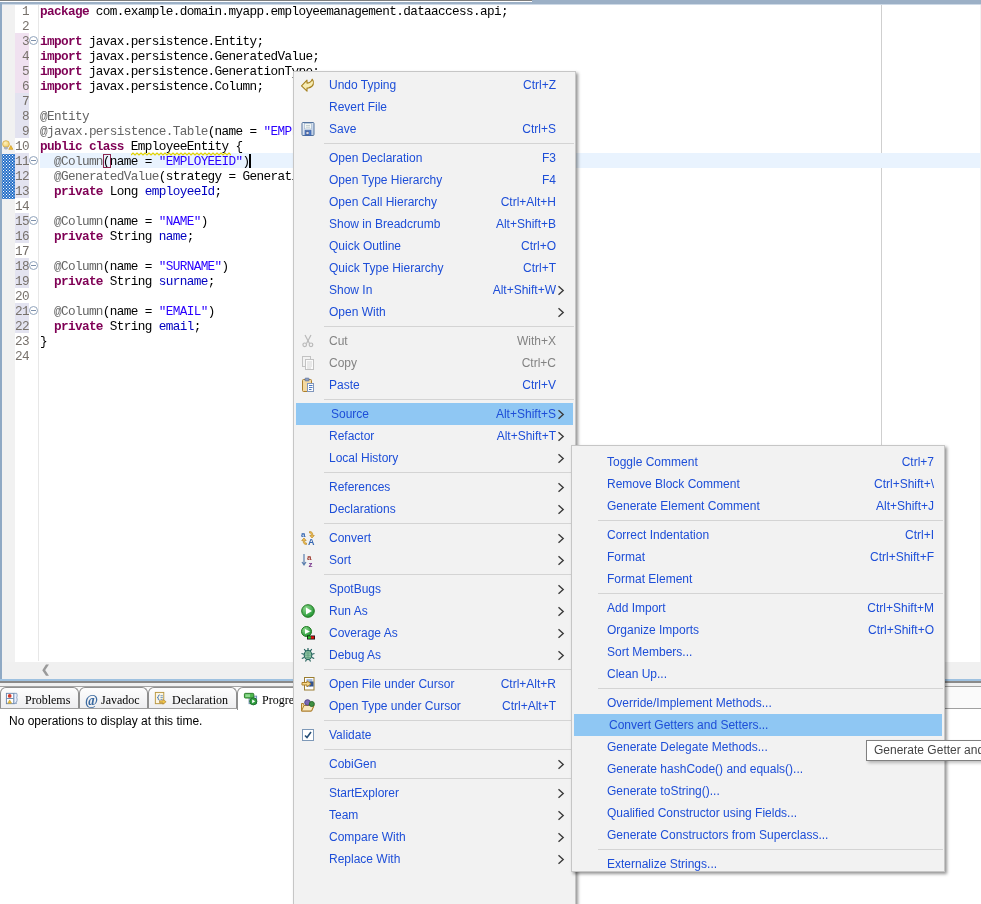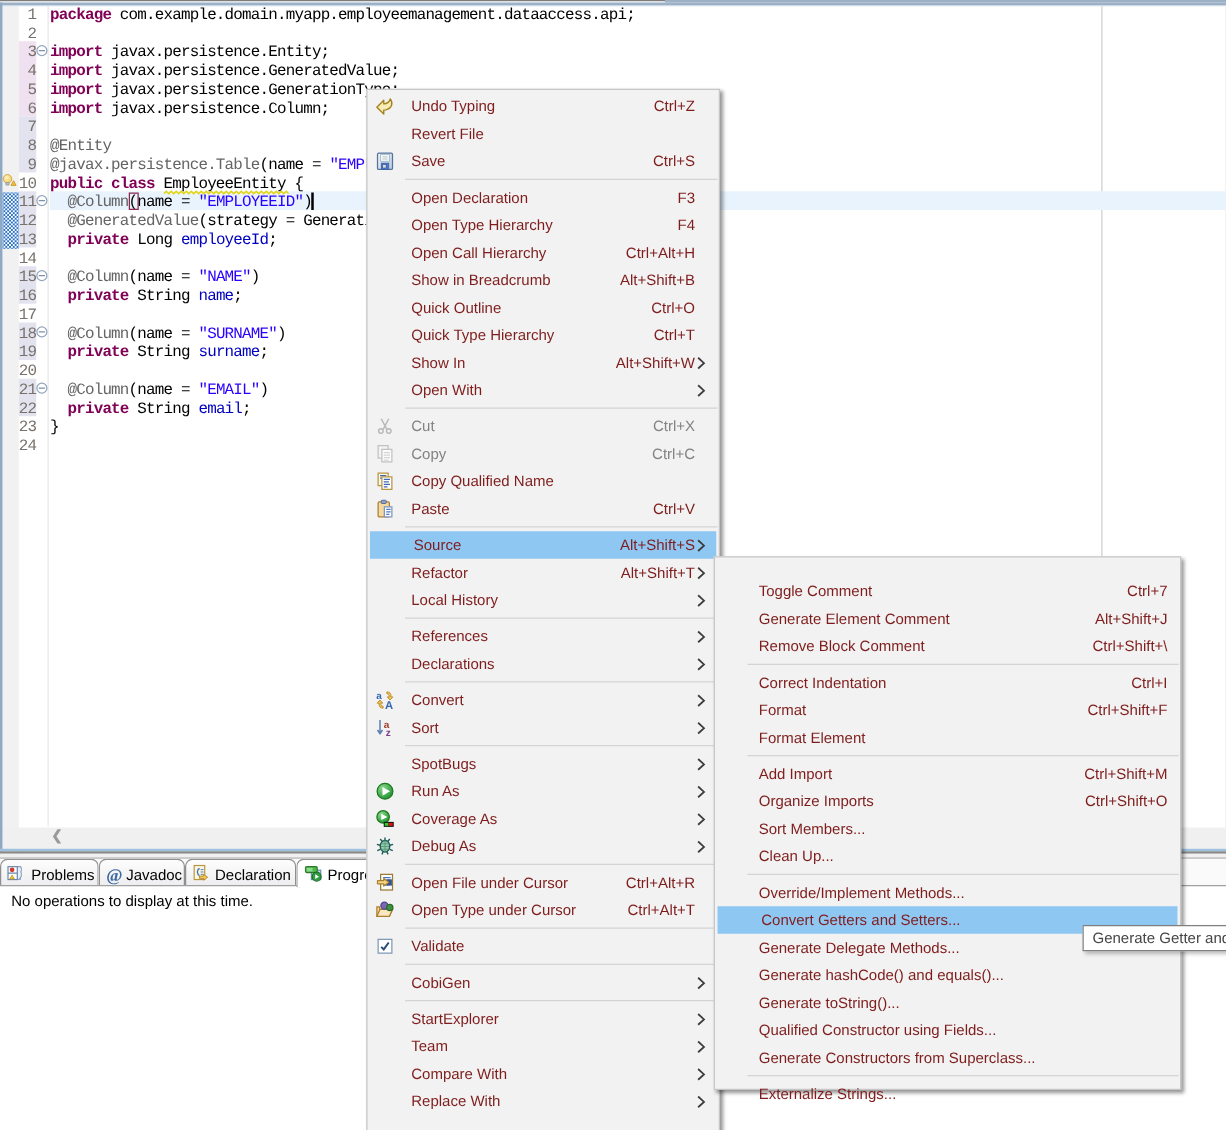--- a/index.html
+++ b/index.html
@@ -49,29 +49,29 @@
 
 #panel { position:absolute; top:686px; left:0; width:981px; height:218px; background:#fff; }
 #panel .topline { position:absolute; top:0; left:0; width:981px; height:1px; background:#a4a4a4; }
 #panel .strip { position:absolute; top:1px; left:0; width:981px; height:21px; background:#fafafa; }
 #panel .bline { position:absolute; top:22px; left:0; width:981px; height:1px; background:#a0a0a0; }
 .tab { position:absolute; top:1px; height:21px; border:1px solid #8f8f8f; border-bottom:none;
   border-radius:6px 6px 0 0; background:linear-gradient(#fdfdfd,#eeeef0);
   font-size:12px; line-height:20px; color:#000; }
 .tab.active { background:#fff; height:23px; z-index:3; }
 .tab .ti { position:absolute; top:3px; }
-.tab .tt { position:absolute; top:2px; white-space:nowrap; }
+.tab .tt { position:absolute; top:2px; white-space:nowrap;font-family:Liberation Serif, serif; }
 #ptext { position:absolute; top:28px; left:9px; font-size:12px; color:#000; }
 
 
 .menu { position:absolute; background:#f2f2f2; border:1px solid #c6c6c6;
   box-shadow:2px 2px 3px rgba(0,0,0,0.42); font-size:12px; }
 #mainmenu { left:293px; top:71px; width:283px; height:840px; padding-top:2px; z-index:5; }
-#submenu  { left:571px; top:445px; width:374px; height:427px; padding-top:16px; z-index:6; }
-.mi { position:relative; height:22px; line-height:22px; color:#7f1d1d; }
+#submenu  { left:571px; top:445px; width:374px; height:427px; padding-top:5px; z-index:6; }
+.mi { position:relative; height:22px; line-height:22px; color:#1d4ed8; }
 .mi.sel { background:#8fc7f3; margin:0 2px; }
 .mi.sel .lb { }
 .mi.sel .sc { right:17px; }
 .mi.sel .arr { right:8px; }
 .mi .lb { margin-left:35px; }
 .mi.dis { color:#838383; }
 .mi .sc { position:absolute; right:19px; top:0; }
 #submenu .mi .sc { right:10px; }
 .mi .arr { position:absolute; right:10px; top:5.5px; }
 .mi .ico { position:absolute; left:6px; top:3px; width:16px; height:16px; }
@@ -263,35 +263,29 @@
 <div class="msep">
         <div></div>
       </div>
 <div class="mi dis"><span class="ico"><svg width="16" height="16" viewBox="0 0 16 16">
             <g stroke="#b9b9b9" stroke-width="1.2" fill="none">
               <path d="M5 2 L9.5 10.5"></path>
               <path d="M11 2 L6.5 10.5"></path>
               <circle cx="4.7" cy="11.8" r="1.8"></circle>
               <circle cx="11" cy="11.8" r="1.8"></circle>
             </g>
-          </svg></span><span class="lb">Cut</span><span class="sc">Ctrl+X</span></div>
+          </svg></span><span class="lb">Cut</span><span class="sc">With+X</span></div>
 <div class="mi dis"><span class="ico"><svg width="16" height="16" viewBox="0 0 16 16">
             <rect x="2.5" y="1.5" width="8" height="10" fill="#f2f2f2" stroke="#c2c2c2"></rect>
             <rect x="5.5" y="4.5" width="8" height="10" fill="#fbfbfb" stroke="#c2c2c2"></rect>
             <g stroke="#d5d5d5">
               <path d="M7 7h5M7 9h5M7 11h5M7 13h4"></path>
             </g>
           </svg></span><span class="lb">Copy</span><span class="sc">Ctrl+C</span></div>
 <div class="mi"><span class="ico"><svg width="16" height="16" viewBox="0 0 16 16">
-            <rect x="2.5" y="1.5" width="8" height="10" fill="#fdf8ee" stroke="#b8963e"></rect>
-            <path d="M4 3.5h5M4 5.5h4" stroke="#3c68b8" stroke-width=".9"></path>
-            <rect x="5.5" y="4.5" width="8" height="10" fill="#fff" stroke="#b8963e"></rect>
-            <path d="M7 6.5h5M7 8.5h4M7 10.5h5M7 12.5h3" stroke="#3c68b8" stroke-width=".9"></path>
-          </svg></span><span class="lb">Copy Qualified Name</span></div>
-<div class="mi"><span class="ico"><svg width="16" height="16" viewBox="0 0 16 16">
             <rect x="2.5" y="2.5" width="9" height="12" rx="1" fill="#f3d9a2" stroke="#ad7f2c"></rect>
             <rect x="5" y="1.2" width="4" height="2.6" rx="0.6" fill="#8ea2c8" stroke="#5c6f96" stroke-width=".8"></rect>
             <rect x="7.5" y="6.5" width="6" height="8" fill="#fdfdfd" stroke="#8096bc"></rect>
             <g stroke="#4d79c0">
               <path d="M9 8.5h3.5M9 10.5h3.5M9 12.5h2.5"></path>
             </g>
           </svg></span><span class="lb">Paste</span><span class="sc">Ctrl+V</span></div>
 <div class="msep">
         <div></div>
       </div>
@@ -402,22 +396,22 @@
         </svg></div>
 <div class="mi"><span class="lb">Compare With</span><svg class="arr" width="8" height="11" viewBox="0 0 8 11">
           <path d="M1.5 1.2 L6.2 5.5 L1.5 9.8" stroke="#3c3c3c" stroke-width="1.4" fill="none"></path>
         </svg></div>
 <div class="mi"><span class="lb">Replace With</span><svg class="arr" width="8" height="11" viewBox="0 0 8 11">
           <path d="M1.5 1.2 L6.2 5.5 L1.5 9.8" stroke="#3c3c3c" stroke-width="1.4" fill="none"></path>
         </svg></div>
   </div>
   <div class="menu" id="submenu">
 <div class="mi"><span class="lb">Toggle Comment</span><span class="sc">Ctrl+7</span></div>
+<div class="mi"><span class="lb">Remove Block Comment</span><span class="sc">Ctrl+Shift+\</span></div>
 <div class="mi"><span class="lb">Generate Element Comment</span><span class="sc">Alt+Shift+J</span></div>
-<div class="mi"><span class="lb">Remove Block Comment</span><span class="sc">Ctrl+Shift+\</span></div>
 <div class="msep">
         <div></div>
       </div>
 <div class="mi"><span class="lb">Correct Indentation</span><span class="sc">Ctrl+I</span></div>
 <div class="mi"><span class="lb">Format</span><span class="sc">Ctrl+Shift+F</span></div>
 <div class="mi"><span class="lb">Format Element</span></div>
 <div class="msep">
         <div></div>
       </div>
 <div class="mi"><span class="lb">Add Import</span><span class="sc">Ctrl+Shift+M</span></div>

